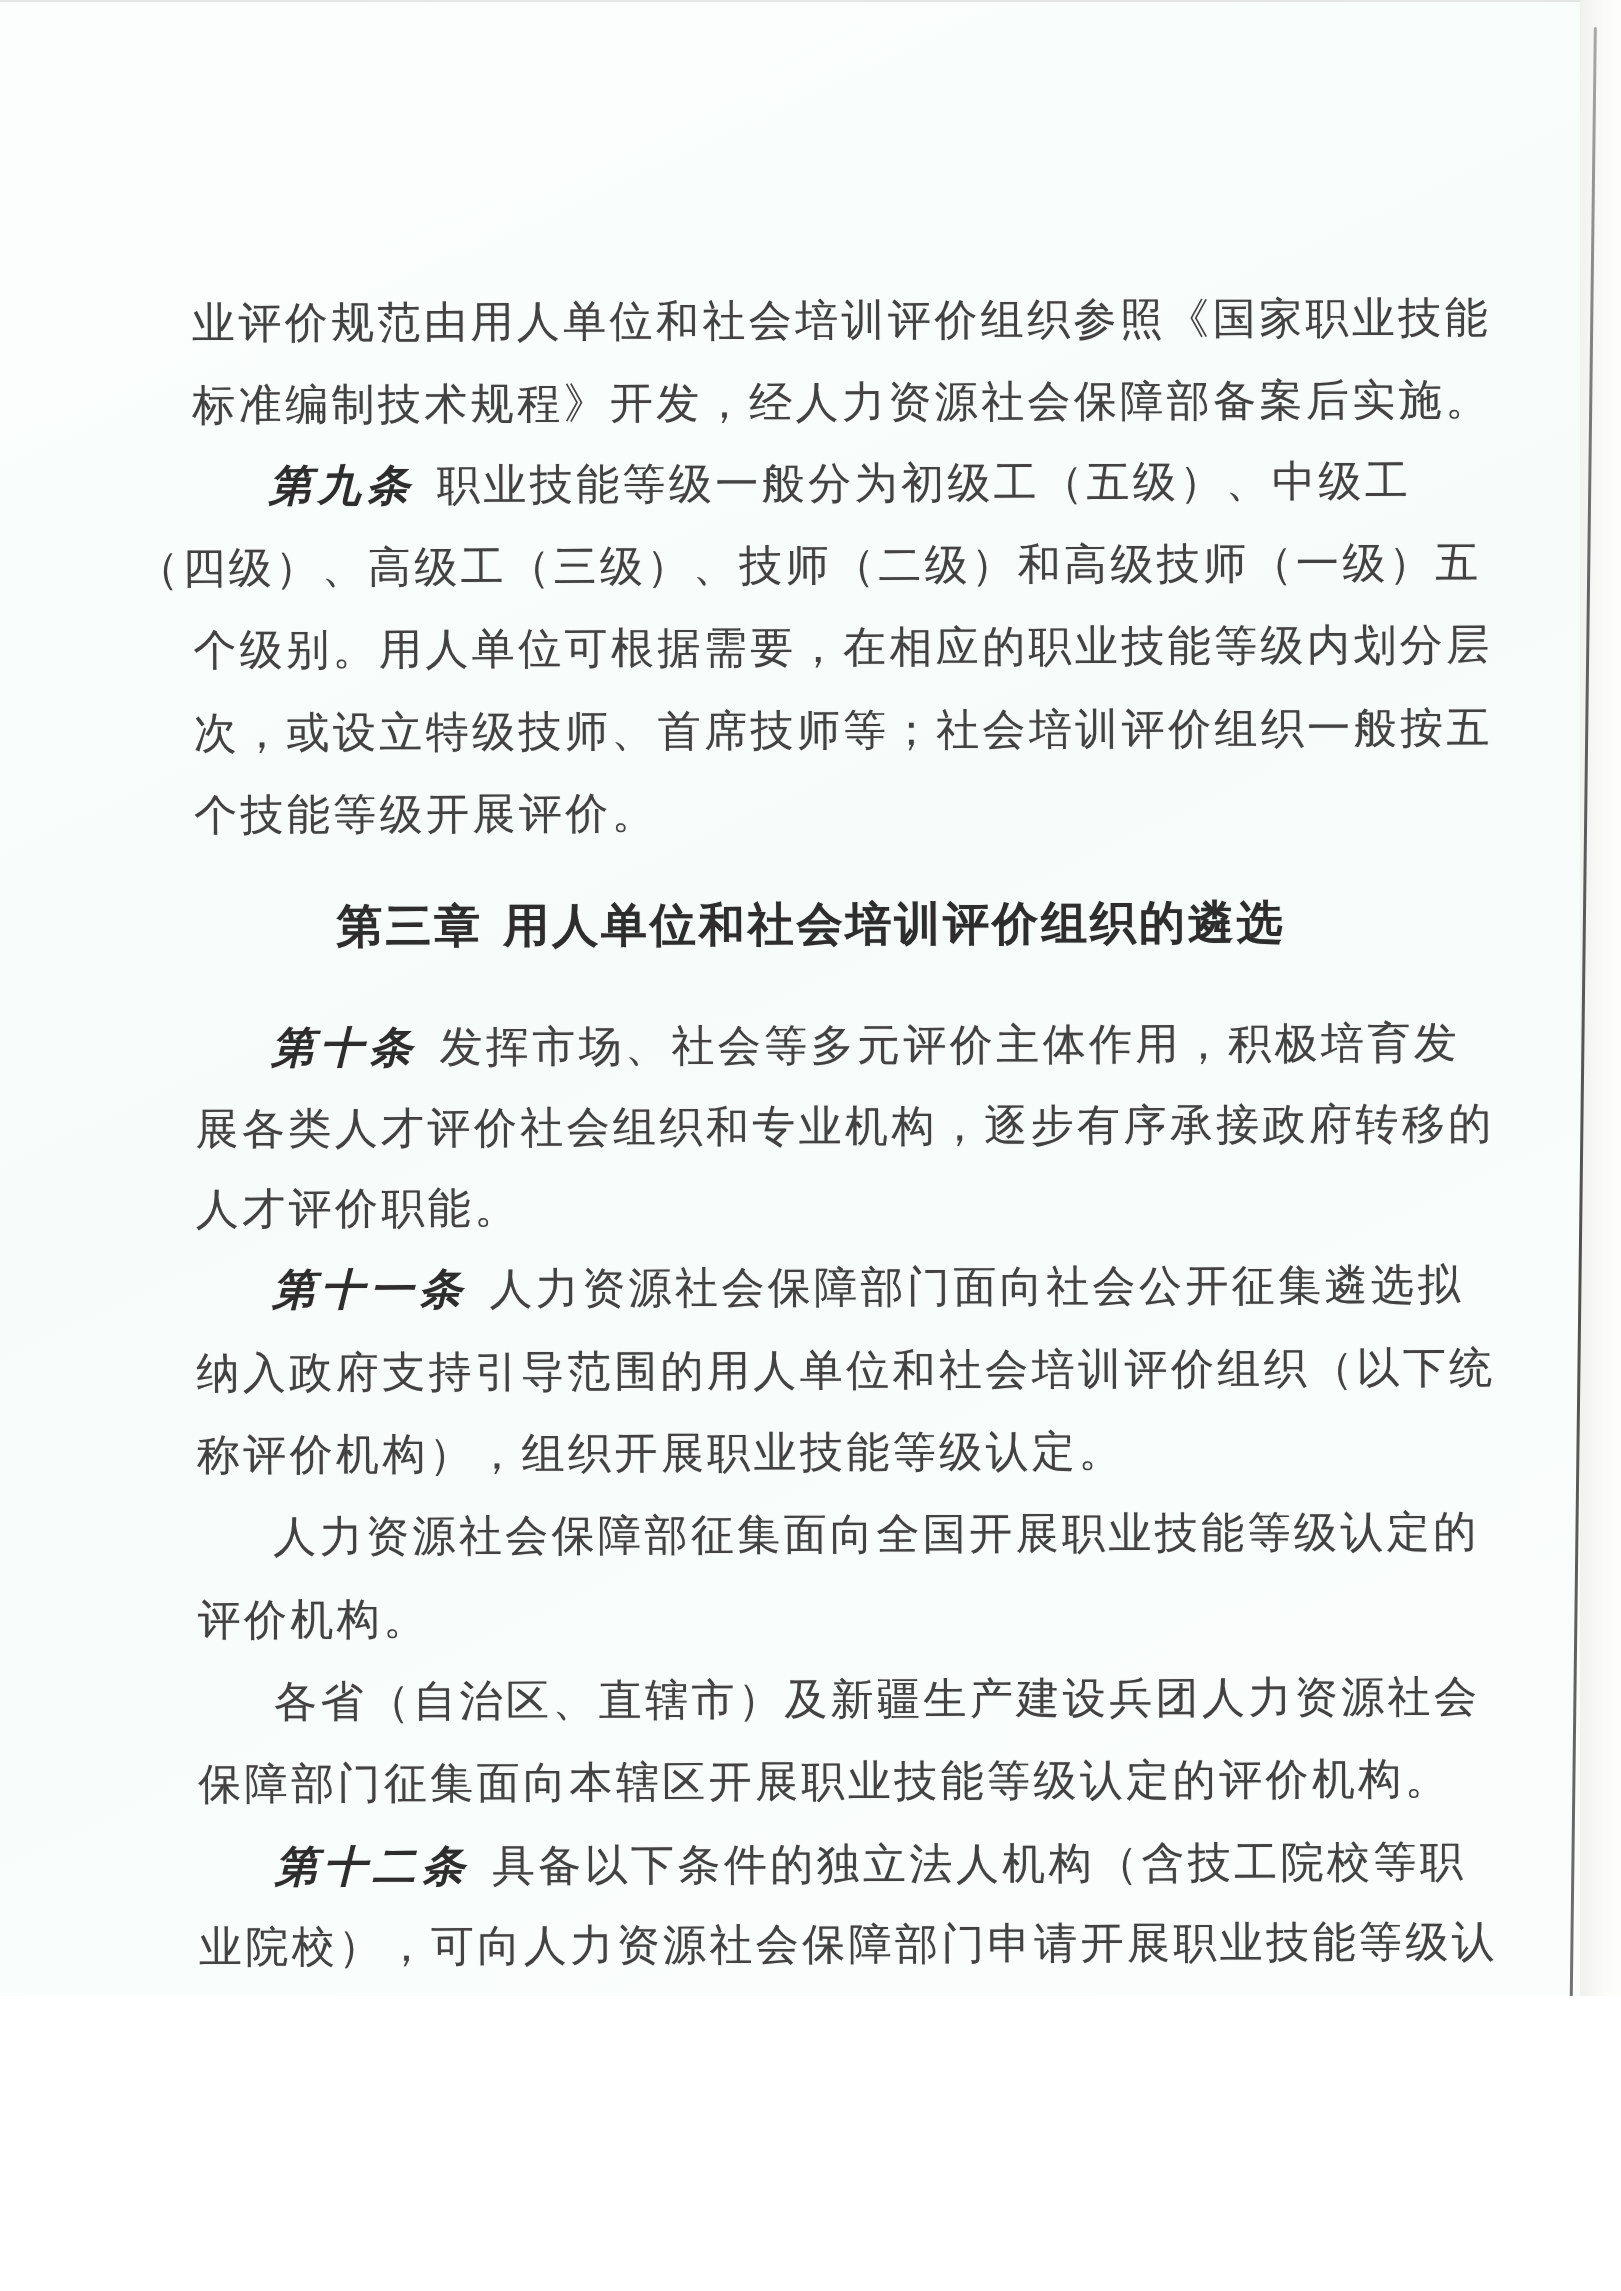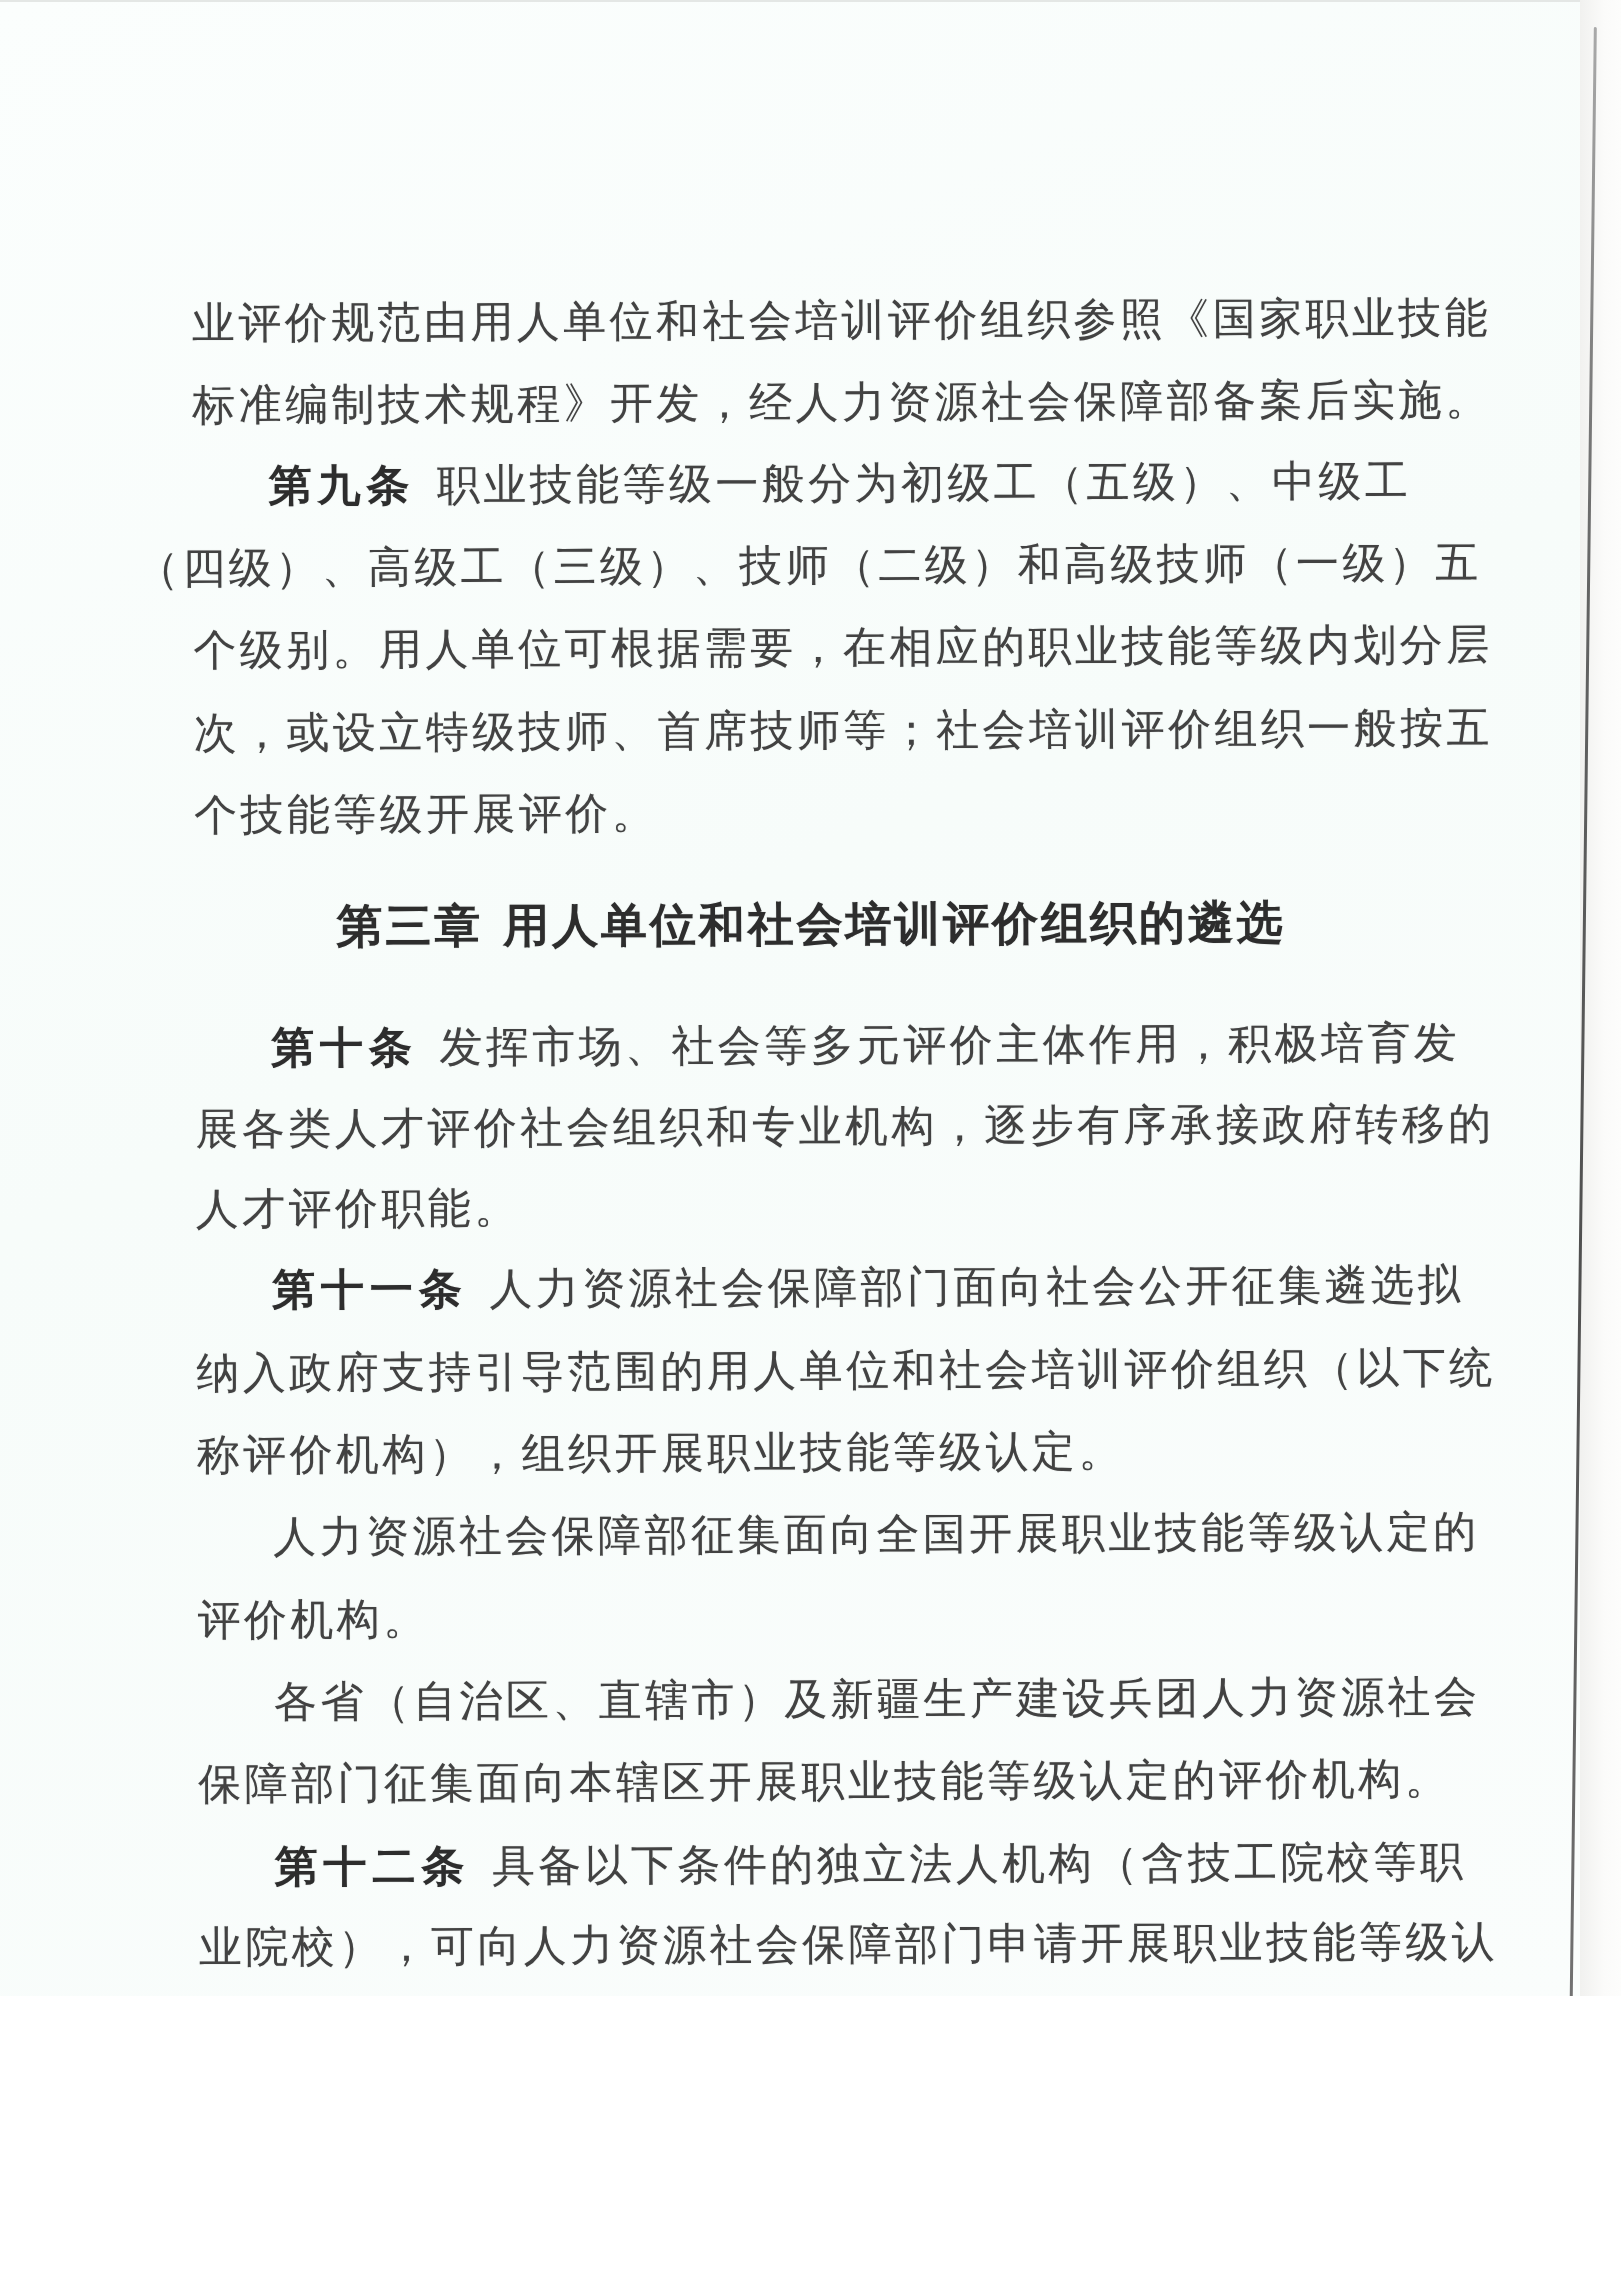--- a/index.html
+++ b/index.html
@@ -56,20 +56,21 @@
     color: #424242;
     text-shadow: 0 0 1px rgba(70,70,70,0.35);
   }
   .line .lead {
     font-family: "Liberation Sans", "DejaVu Sans", sans-serif;
     font-weight: bold;
     color: #2d2d2d;
     letter-spacing: 5.9px;
     margin-right: 21.6px;
     text-shadow: 0 0 1px rgba(40,40,40,0.4);
+    font-style: italic;
   }
   .indent { left: 270px; }
   .hang   { left: 137px; }
 
   .t0  { top: 294px; }
   .t1  { top: 376px; }
   .t2  { top: 457px; }
   .t3  { top: 539px; }
   .t4  { top: 621px; }
   .t5  { top: 704px; }

